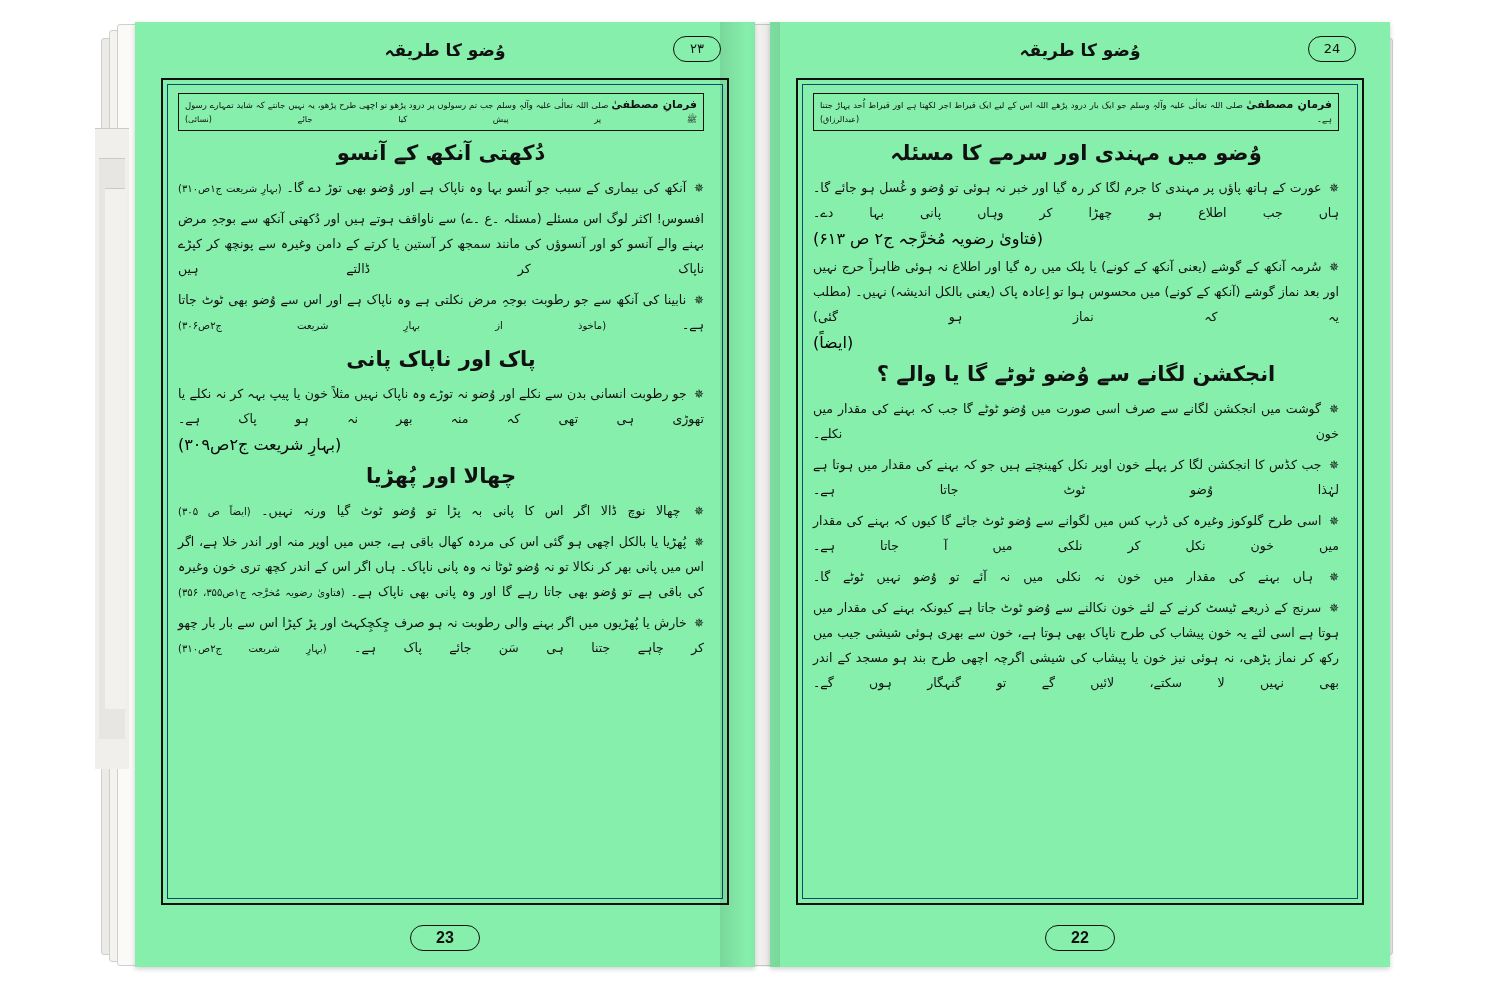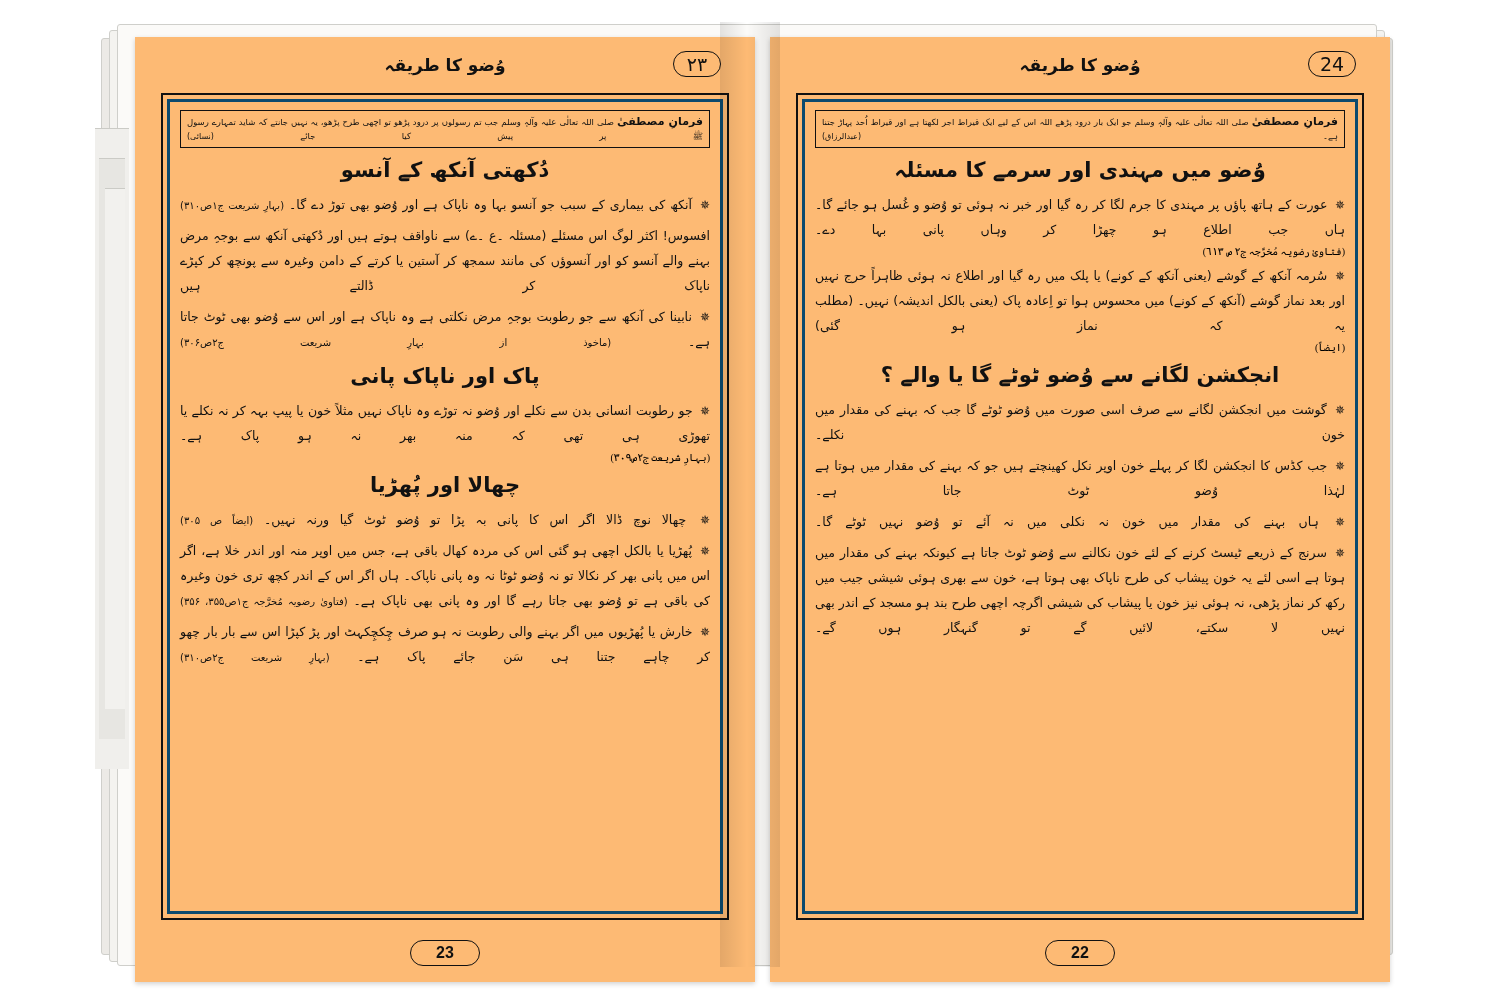--- a/index.html
+++ b/index.html
@@ -32,24 +32,24 @@
   }
   .stack-layer {
     position: absolute;
     background: #f2f2f0;
     border: 1px solid #cfcfcb;
     border-radius: 3px;
   }
 
   .page {
     position: absolute;
-    top: 29px;
+    top: 14px;
     width: 620px;
     height: 945px;
-    background: #fdba74;
+    background: #86efac;
     box-shadow: 0 2px 5px rgba(0,0,0,0.18);
     overflow: hidden;
   }
   .page.right { left: 675px; }   
   .page.left  { left: 40px; }    
 
   
   .gutter-shade {
     position: absolute;
     top: 14px;
@@ -76,44 +76,44 @@
     letter-spacing: 0.5px;
   }
   .head-num {
     position: absolute;
     top: 14px;
     width: 46px;
     height: 24px;
     border: 1.5px solid #111;
     border-radius: 13px;
     text-align: center;
-    font-size: 19px;
+    font-size: 13px;
     line-height: 24px;
     color: #111;
   }
   .page.right .head-num { right: 34px; }
   .page.left  .head-num { right: 34px; }
 
   
   .frame {
     position: absolute;
     left: 26px;
     right: 26px;
     top: 56px;
     bottom: 62px;
     border: 2px solid #111;
     padding: 0;
     box-sizing: border-box;
   }
   .frame-inner {
     position: absolute;
     left: 4px; right: 4px; top: 4px; bottom: 4px;
-    border: 3px solid #0c4a6e;
+    border: 1px solid #0c4a6e;
     box-sizing: border-box;
-    padding: 8px 10px 10px 10px;
+    padding: 8px 18px 10px 10px;
     overflow: hidden;
   }
 
   
   .farman {
     border: 1.5px solid #111;
     padding: 3px 6px 4px 6px;
     margin-bottom: 10px;
     font-size: 8.5px;
     line-height: 1.45;
@@ -149,26 +149,25 @@
   .para .bullet {
     font-size: 12px;
     color: #111;
     padding-left: 3px;
   }
   .ref {
     font-size: 10px;
     direction: rtl;
   }
   .ref-line {
-    font-size: 10px;
-    text-align: right;
+    font-size: 16px;
+    text-align: left;
     direction: rtl;
     margin-top: -2px;
     margin-bottom: 6px;
-    font-family: Liberation Serif, serif;
   }
 
   
   .foot-num {
     position: absolute;
     bottom: 16px;
     left: 0; right: 0;
     text-align: center;
   }
   .foot-num span {
@@ -239,20 +238,24 @@
           <div class="para">
             <span class="bullet">✵</span>
             <span>گوشت میں انجکشن لگانے سے صرف اسی صورت میں وُضو ٹوٹے گا جب کہ بہنے کی مقدار میں خون نکلے۔</span>
           </div>
           <div class="para">
             <span class="bullet">✵</span>
             <span>جب کڈس کا انجکشن لگا کر پہلے خون اوپر نکل کھینچتے ہیں جو کہ بہنے کی مقدار میں ہوتا ہے لہٰذا وُضو ٹوٹ جاتا ہے۔</span>
           </div>
           <div class="para">
             <span class="bullet">✵</span>
+            <span>اسی طرح گلوکوز وغیرہ کی ڈرپ کس میں لگوانے سے وُضو ٹوٹ جائے گا کیوں کہ بہنے کی مقدار میں خون نکل کر نلکی میں آ جاتا ہے۔</span>
+          </div>
+          <div class="para">
+            <span class="bullet">✵</span>
             <span>ہاں بہنے کی مقدار میں خون نہ نکلی میں نہ آئے تو وُضو نہیں ٹوٹے گا۔</span>
           </div>
           <div class="para">
             <span class="bullet">✵</span>
             <span>سرنج کے ذریعے ٹیسٹ کرنے کے لئے خون نکالنے سے وُضو ٹوٹ جاتا ہے کیونکہ بہنے کی مقدار میں ہوتا ہے اسی لئے یہ خون پیشاب کی طرح ناپاک بھی ہوتا ہے، خون سے بھری ہوئی شیشی جیب میں رکھ کر نماز پڑھی، نہ ہوئی نیز خون یا پیشاب کی شیشی اگرچہ اچھی طرح بند ہو مسجد کے اندر بھی نہیں لا سکتے، لائیں گے تو گنہگار ہوں گے۔</span>
           </div>
 
         </div>
       </div>
 

